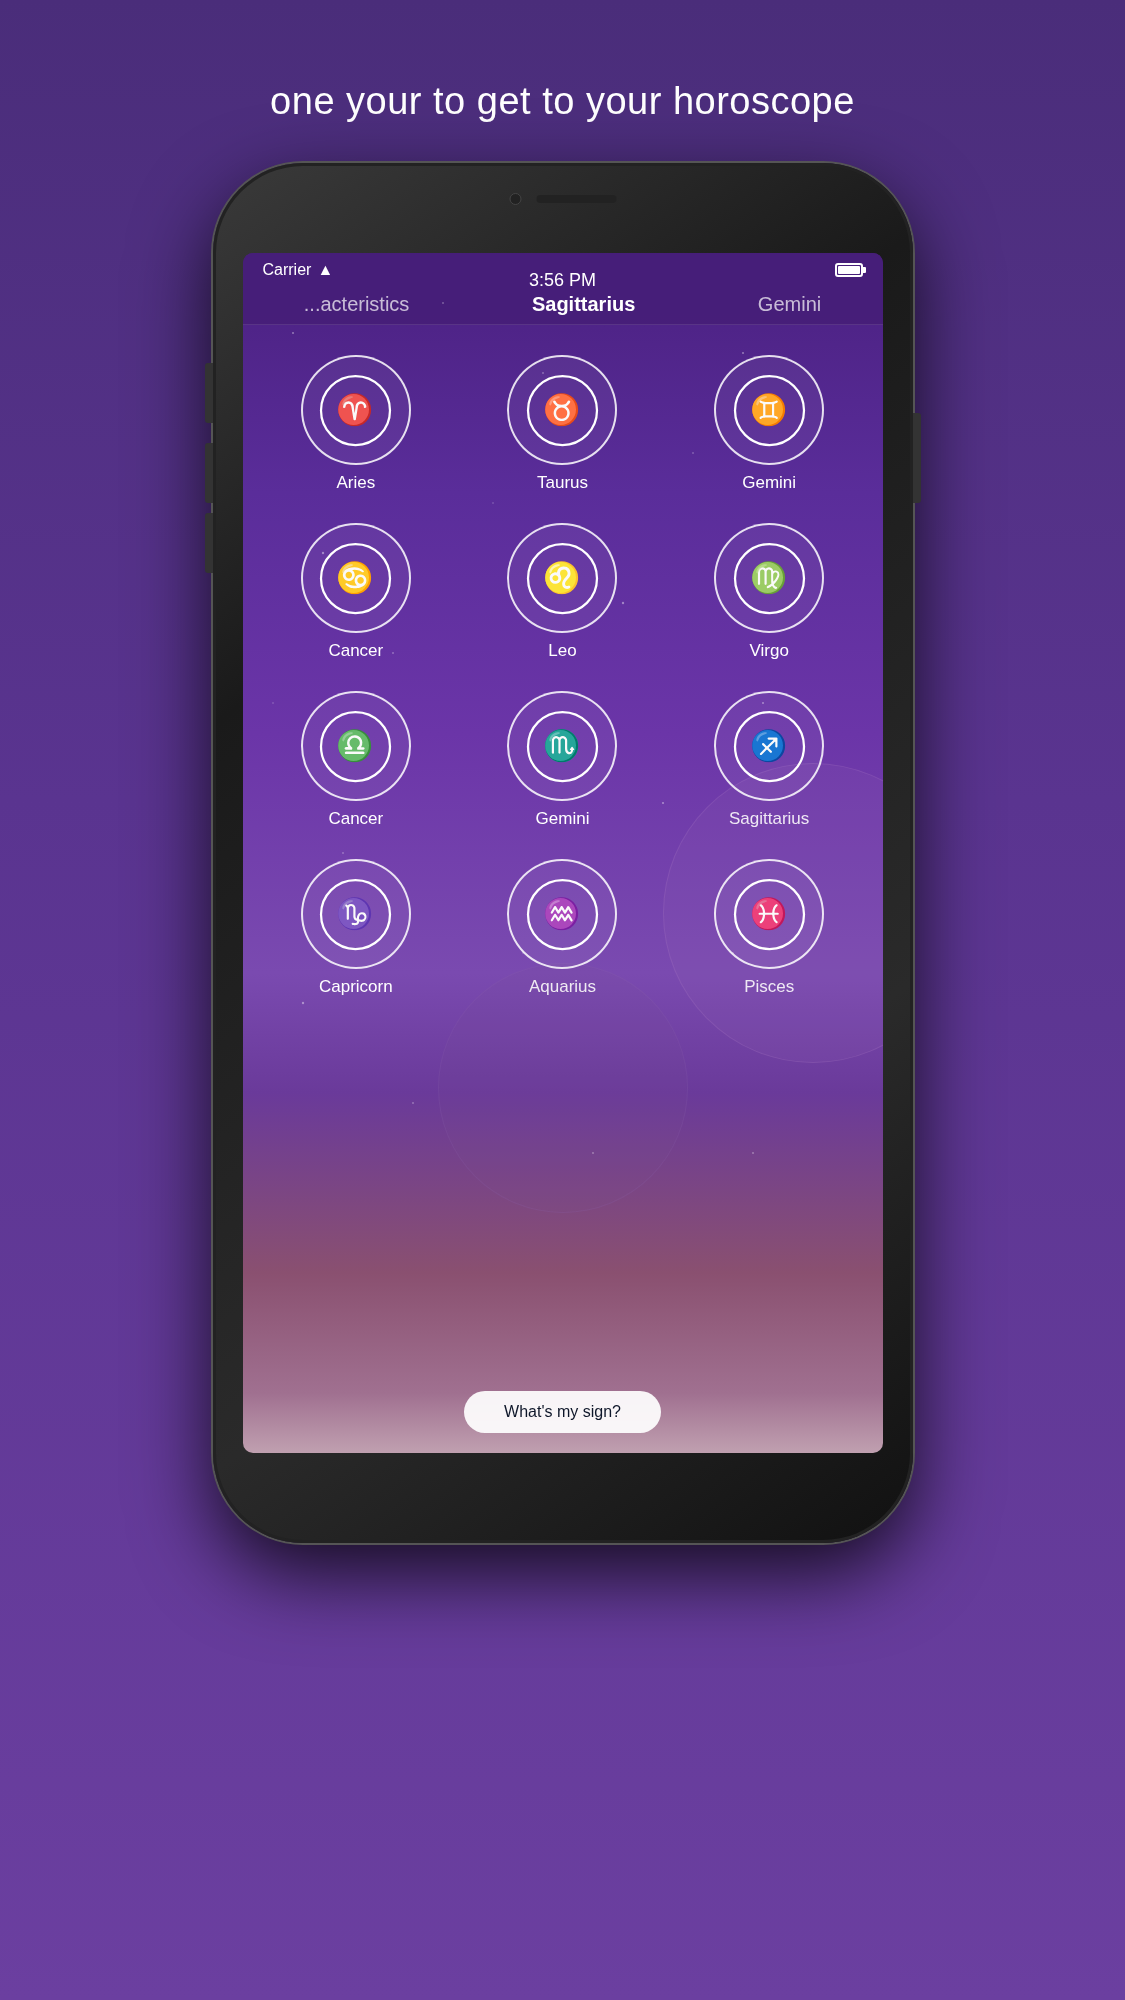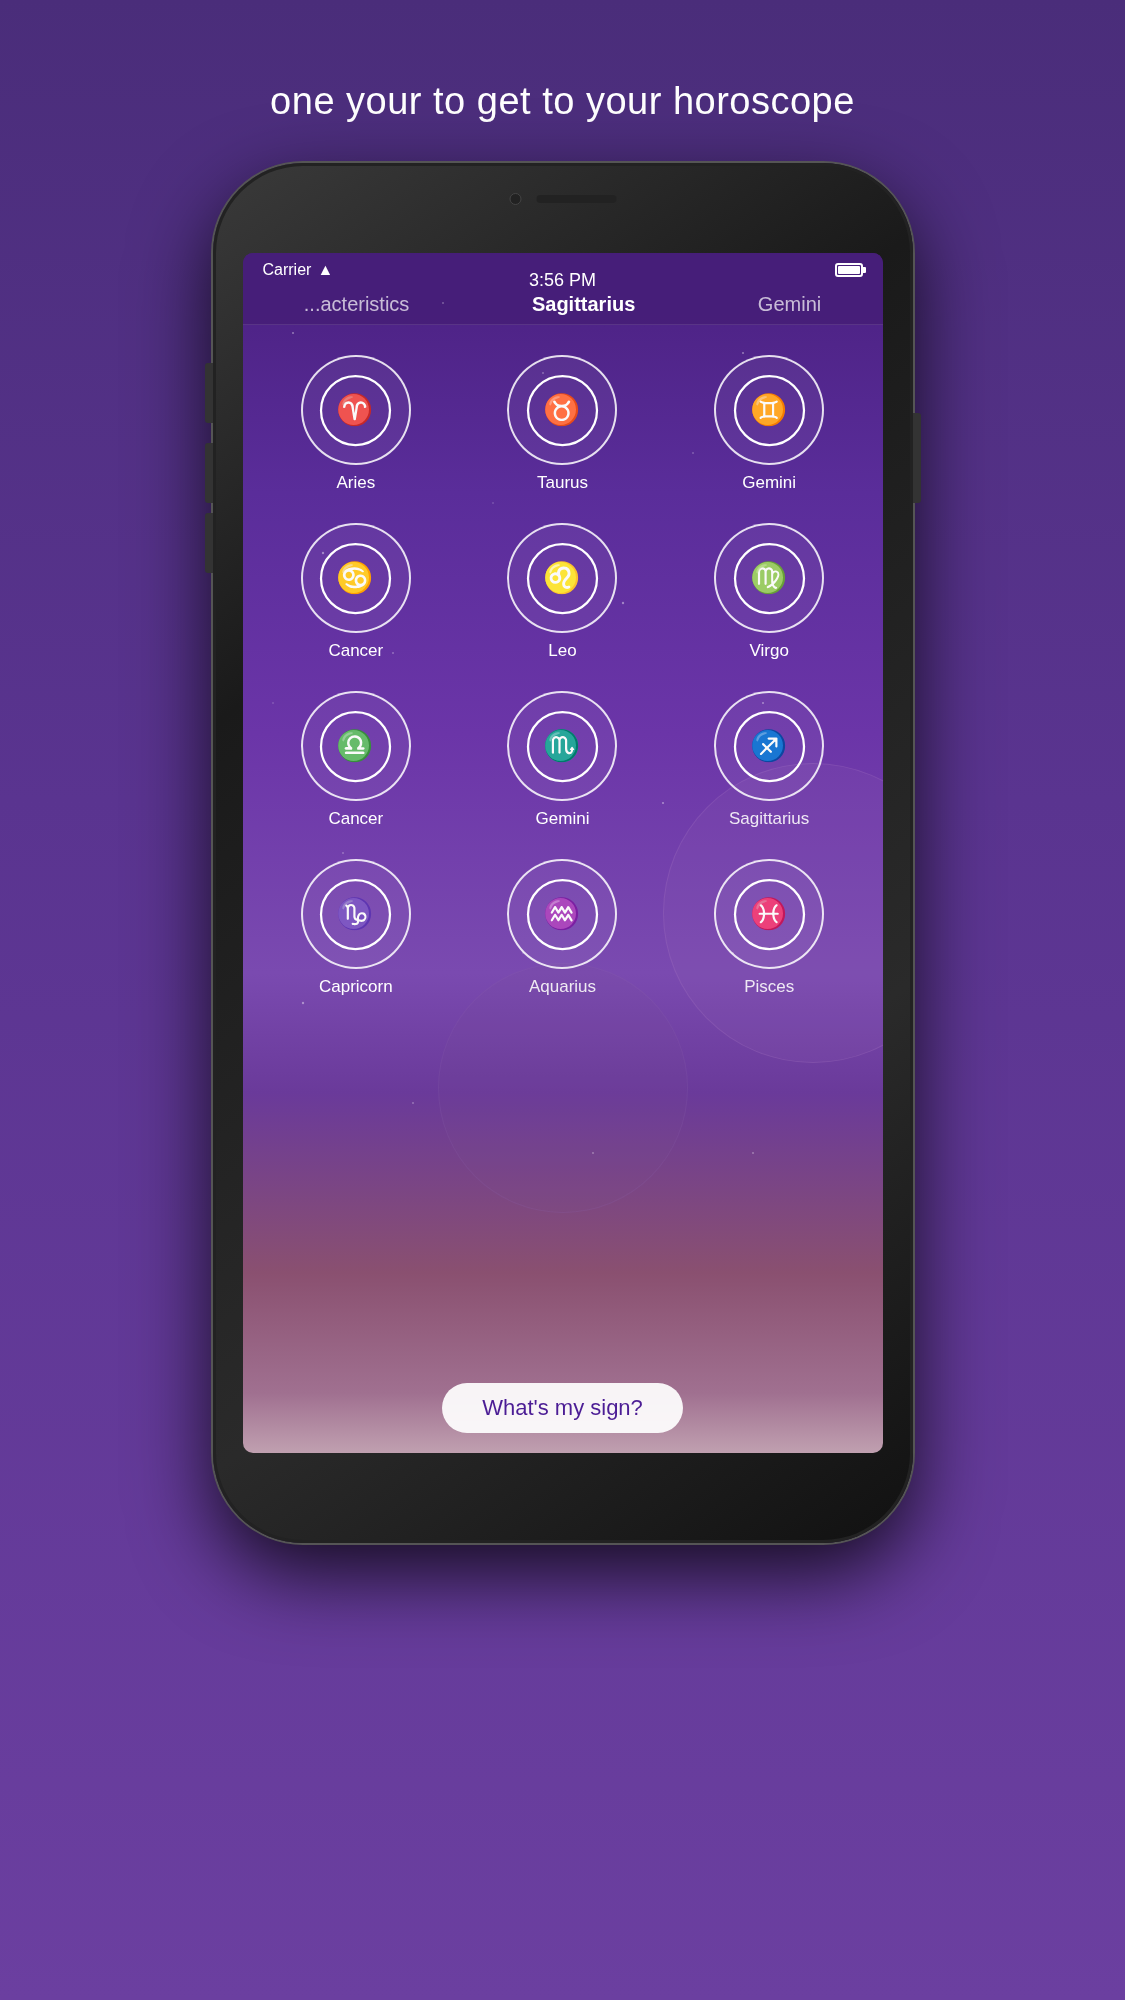--- a/index.html
+++ b/index.html
@@ -239,25 +239,25 @@
       bottom: 20px;
       left: 50%;
       transform: translateX(-50%);
       width: 100%;
       display: flex;
       justify-content: center;
     }
 
     .whats-my-sign {
       background: rgba(255,255,255,0.92);
-      color: #4c1d95;
+      color: #0f172a;
       border: none;
       border-radius: 30px;
       padding: 12px 40px;
-      font-size: 22px;
+      font-size: 16px;
       font-weight: 400;
       cursor: pointer;
       white-space: nowrap;
     }
 
     
     .camera-area {
       position: absolute;
       top: 30px;
       left: 50%;

